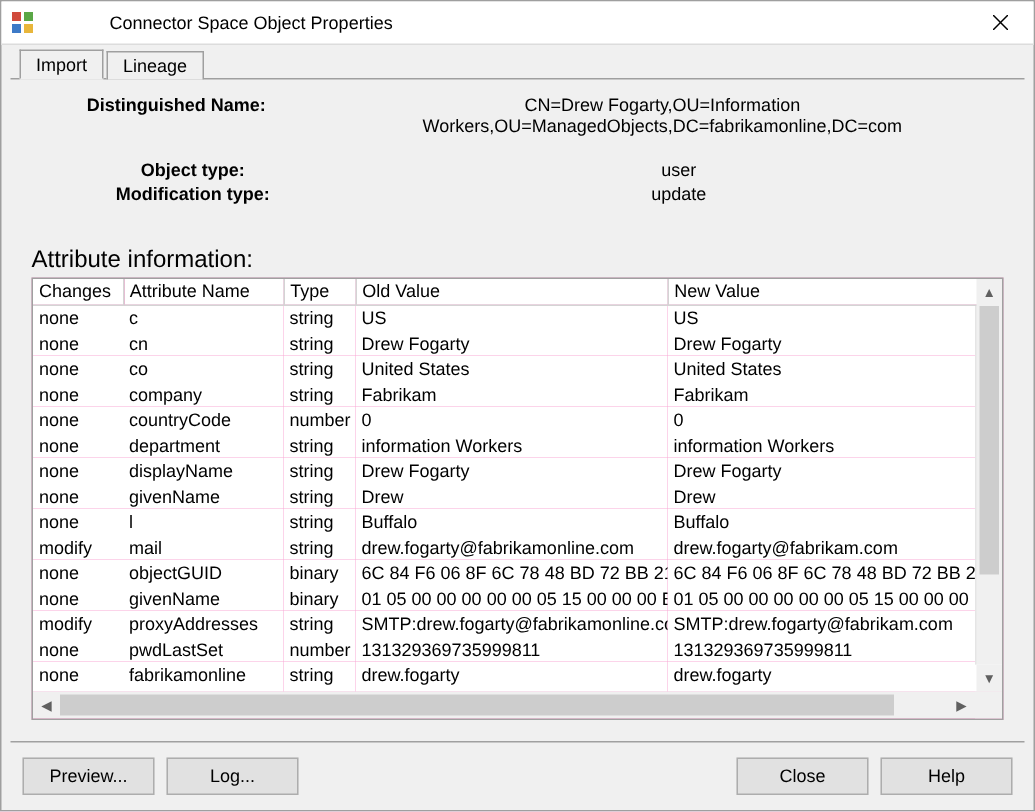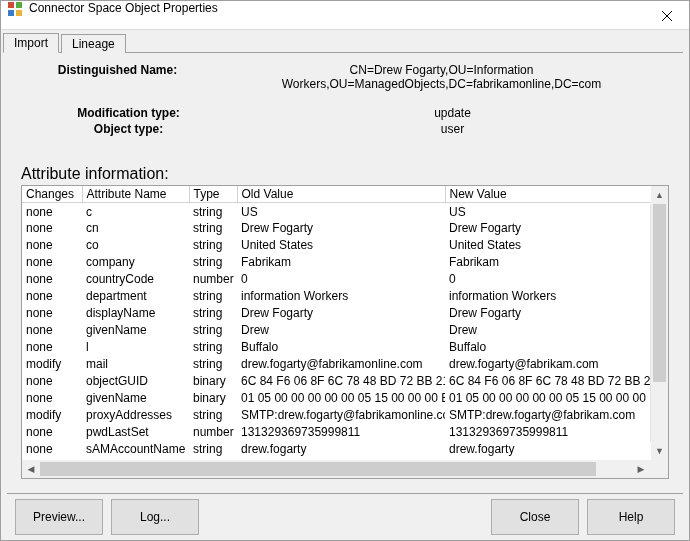--- a/index.html
+++ b/index.html
@@ -22,24 +22,25 @@
     border: 1px solid #9f9f9f;
     display: flex;
     flex-direction: column;
     background: #f0f0f0;
   }
 
   
   .titlebar {
     height: 29px;
     display: flex;
-    align-items: flex-start;
+    align-items: center;
     background: #fff;
     border-bottom: 1px solid #dcdcdc;
     padding-left: 6px;
+    gap: 44px;
   }
   .titlebar .app-icon {
     width: 16px;
     height: 16px;
     display: block;
     margin-right: 6px;
   }
   .titlebar .title-text {
     flex: 1 1 auto;
     font-size: 12px;
@@ -53,21 +54,21 @@
     justify-content: center;
     font-size: 14px;
     font-weight: 300;
     color: #000;
   }
 
   
   .tabstrip {
     display: flex;
     align-items: flex-end;
-    padding: 2px 6px 0 2px;
+    padding: 2px 6px 0 12px;
     height: 22px;
   }
   .tab {
     padding: 2px 10px;
     font-size: 12px;
     border: 1px solid #9f9f9f;
     border-bottom: none;
     background: #f0f0f0;
     margin-right: 2px;
     position: relative;
@@ -234,21 +235,21 @@
   }
   .footer {
     height: 46px;
     padding: 10px 14px;
     display: flex;
     align-items: center;
   }
   .footer .spacer { flex: 1 1 auto; }
   .btn {
     min-width: 88px;
-    height: 36px;
+    height: 25px;
     background: #e1e1e1;
     border: 1px solid #adadad;
     font-size: 12px;
     font-family: inherit;
     padding: 0 10px;
     margin-left: 8px;
   }
   .footer .btn:first-child { margin-left: 0; }
 </style>
 </head>
@@ -288,26 +289,26 @@
   <div class="body">
 
     <div class="kv-row">
       <span class="label">Distinguished Name:</span>
       <span class="value">CN=Drew Fogarty,OU=Information Workers,OU=ManagedObjects,DC=fabrikamonline,DC=com</span>
     </div>
 
     <div class="section-gap"></div>
 
     <div class="kv-row">
+      <span class="label">Object type:</span>
+      <span class="value">user</span>
+    </div>
+    <div class="kv-row">
       <span class="label">Modification type:</span>
       <span class="value">update</span>
-    </div>
-    <div class="kv-row">
-      <span class="label">Object type:</span>
-      <span class="value">user</span>
     </div>
 
     <div style="height:28px"></div>
 
     <div class="section-title">Attribute information:</div>
 
     <div class="table-wrap">
       <div class="table-scroll">
         <table class="tbl">
           <colgroup>
@@ -421,21 +422,21 @@
               </tr>
               <tr>
                 <td>none</td>
                 <td colspan="2">pwdLastSet</td>
                 <td>number</td>
                 <td>131329369735999811</td>
                 <td>131329369735999811</td>
               </tr>
               <tr>
                 <td>none</td>
-                <td colspan="2">sAMAccountName</td>
+                <td colspan="2">fabrikamonline</td>
                 <td>string</td>
                 <td>drew.fogarty</td>
                 <td>drew.fogarty</td>
               </tr>
               <tr>
                 <td>none</td>
                 <td colspan="2">sn</td>
                 <td>string</td>
                 <td>Fogarty</td>
                 <td>Fogarty</td>

